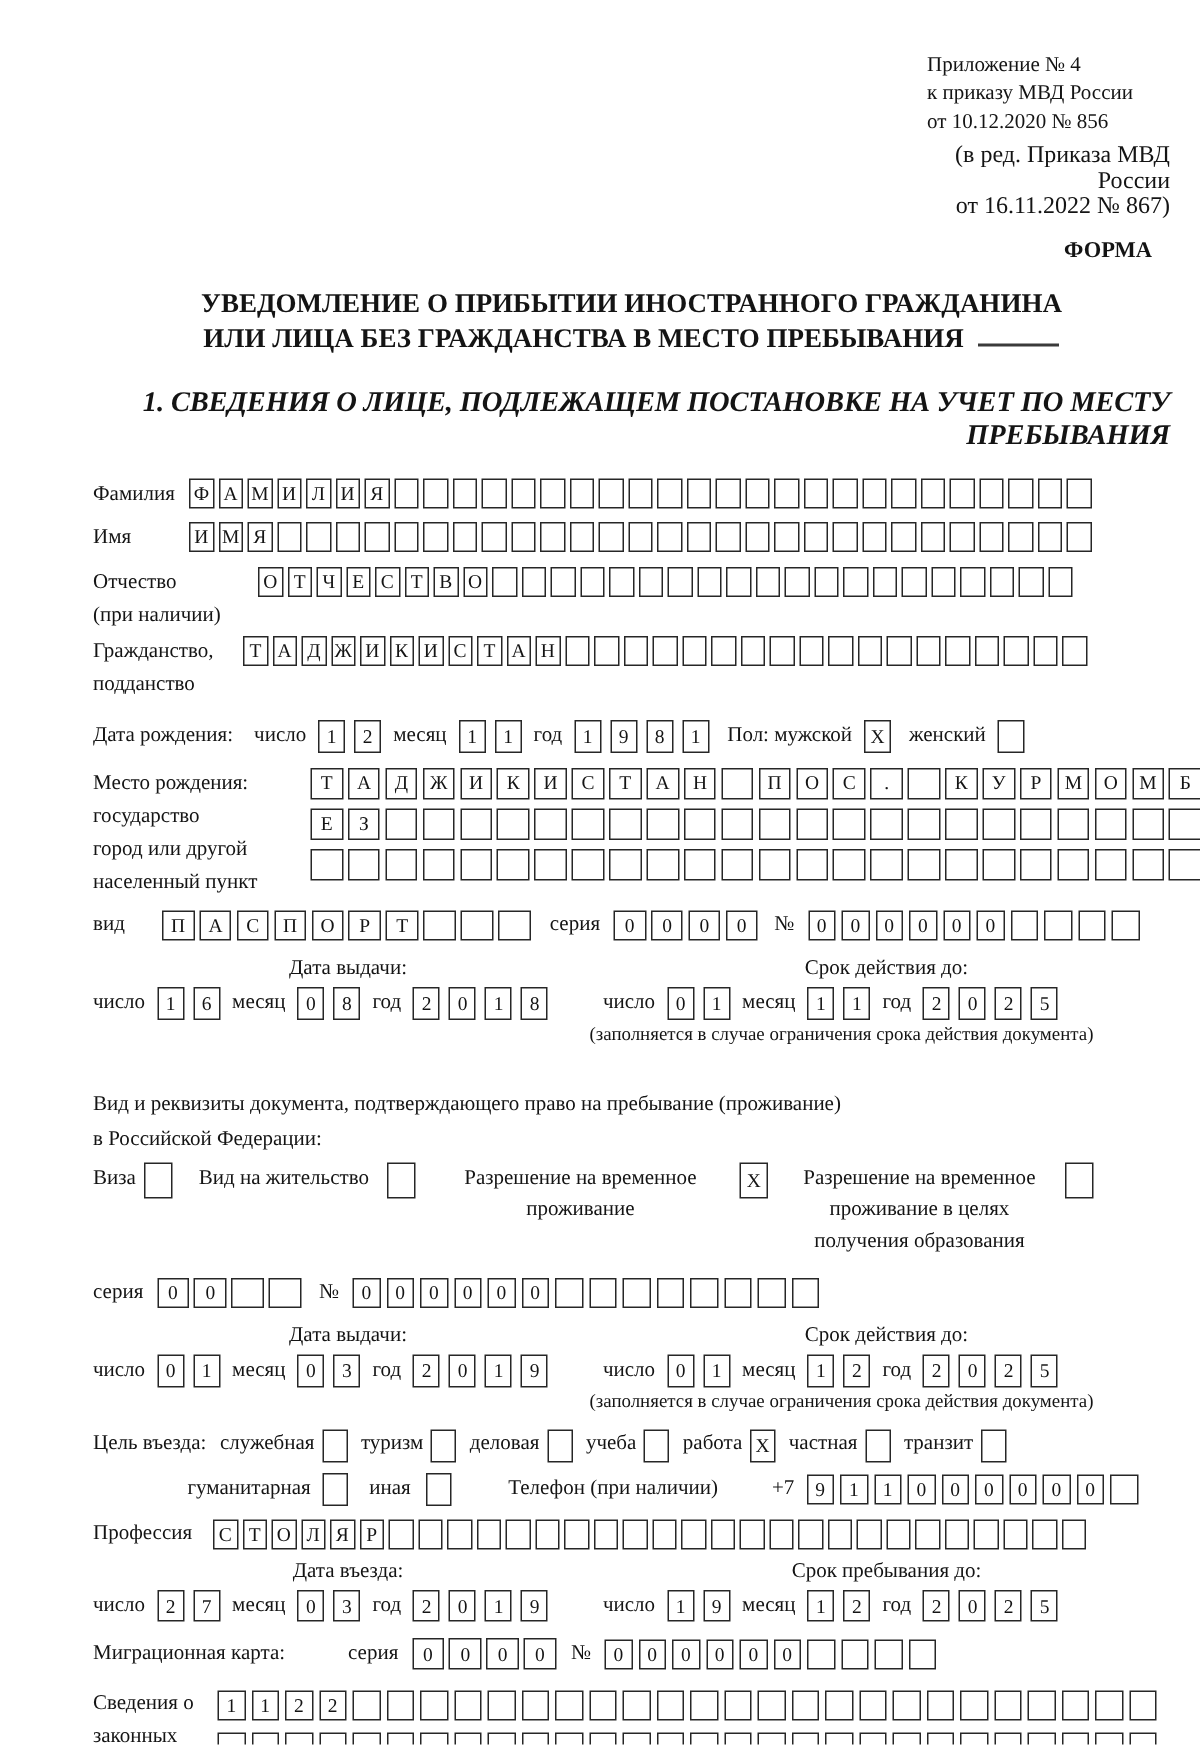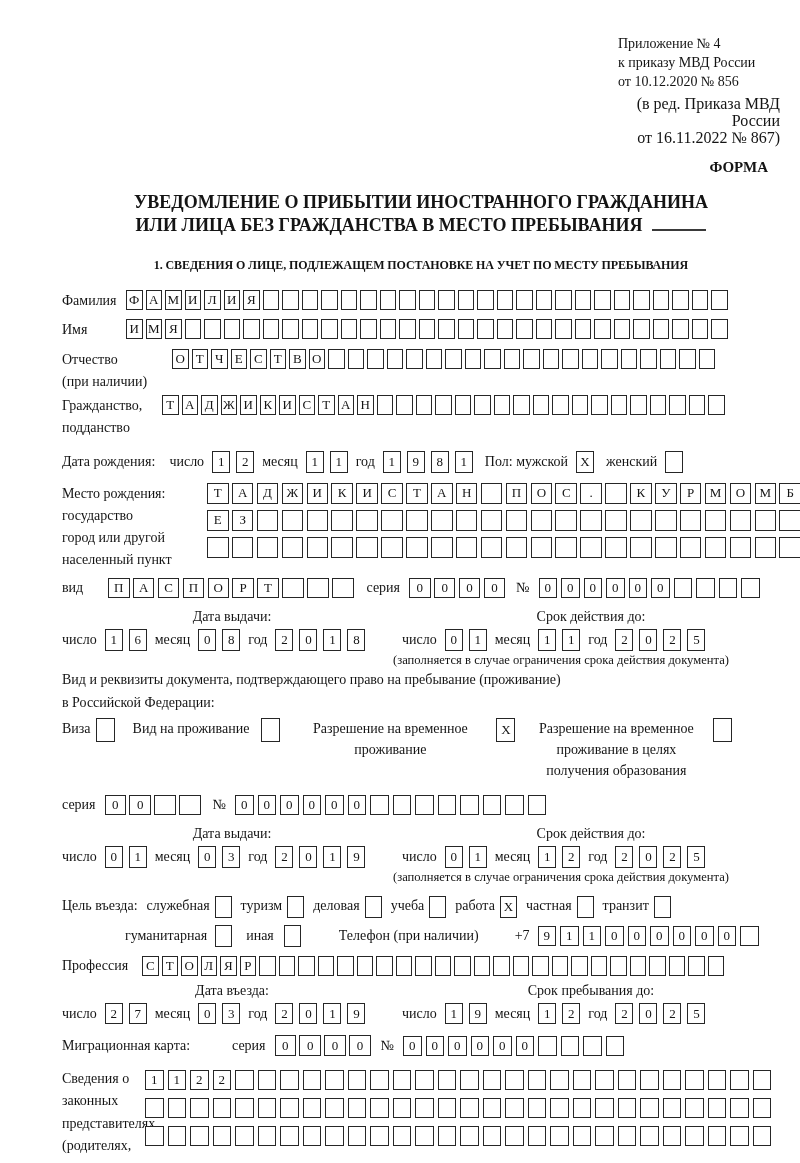--- a/index.html
+++ b/index.html
@@ -14,21 +14,21 @@
 
   
   .appendix { margin-left:556px; line-height:19px; font-size:14px; }
   .appendix .ed { font-size:16px; line-height:17px;text-align:right; }
   .appendix .ed-first { margin-top:4px; }
   .forma { text-align:right; padding-right:12px; font-weight:bold; font-size:15px; margin-top:13px; }
 
   .title { text-align:center; font-weight:bold; font-size:18px; line-height:23px; margin-top:15px; }
   .blank { display:inline-block; width:54px; border-bottom:2.2px solid #3a3a3a; margin-left:10px; height:12px; }
 
-  .sec1 { font-weight:bold; font-size:12px; text-align:center; margin-top:21px; letter-spacing:-0.1px; }
+  .sec1 { font-weight:bold; font-size:19px; text-align:right; margin-top:21px; letter-spacing:-0.1px;font-style:italic; }
 
   
   .frow { display:flex; align-items:flex-start; margin-top:7px; }
   .lbl { flex:none; line-height:22px; }
   .cells { display:inline-flex; gap:3px; flex:none; }
   .cell {
     flex:none; width:14.5px; height:17.5px; border:1.7px solid #262626;
     display:flex; align-items:center; justify-content:center;
     font-size:13px; background:#fff;
   }
@@ -44,21 +44,21 @@
 
   .doc-head { font-weight:bold; text-align:center; margin-top:8px; font-size:14px; }
 
   .dates { display:flex; margin-top:8px; }
   .dcol-l { width:340px; flex:none; }
   .dcol-r { flex:1; }
   .dhead { text-align:center; line-height:18px; }
   .drow { display:flex; align-items:center; margin-top:3px; line-height:22px; }
   .dnote { font-size:12.6px; margin-top:2px; margin-left:-60px; text-align:center; white-space:nowrap; }
 
-  .intro { margin-top:0; line-height:23px; }
+  .intro { margin-top:28px; line-height:23px; }
 
   .opts { display:flex; align-items:flex-start; margin-top:4px; }
   .optlbl { line-height:22px; }
   .optc { text-align:center; line-height:21px; }
   .w190 { width:196px; } .w180 { width:178px; }
   .gap18 { margin-left:18px; } .gap14 { margin-left:12px; } .gap8 { margin-left:8px; } .gap5 { margin-left:5px; }
 
   .prow { display:flex; align-items:center; margin-top:9px; line-height:24px; }
   .popt { display:inline-flex; align-items:flex-end; margin-left:9px; }
   .indent63 { margin-left:63px; }
@@ -444,21 +444,21 @@
   <div class="intro">
     <div>Вид и реквизиты документа, подтверждающего право на пребывание (проживание)</div>
     <div>в Российской Федерации:</div>
   </div>
 
   <div class="opts">
     <span class="optlbl">Виза</span>
     <span class="cells tall gap5">
         <span class="cell"></span>
       </span>
-    <span class="optlbl gap18">Вид на проживание</span>
+    <span class="optlbl gap18">Вид на жительство</span>
     <span class="cells tall gap14">
         <span class="cell"></span>
       </span>
     <span class="optlbl optc w190 gap14">Разрешение на временное проживание</span>
     <span class="cells tall gap8">
         <span class="cell">X</span>
       </span>
     <span class="optlbl optc w180 gap14">Разрешение на временное проживание в целях получения образования</span>
     <span class="cells tall gap8">
         <span class="cell"></span>

